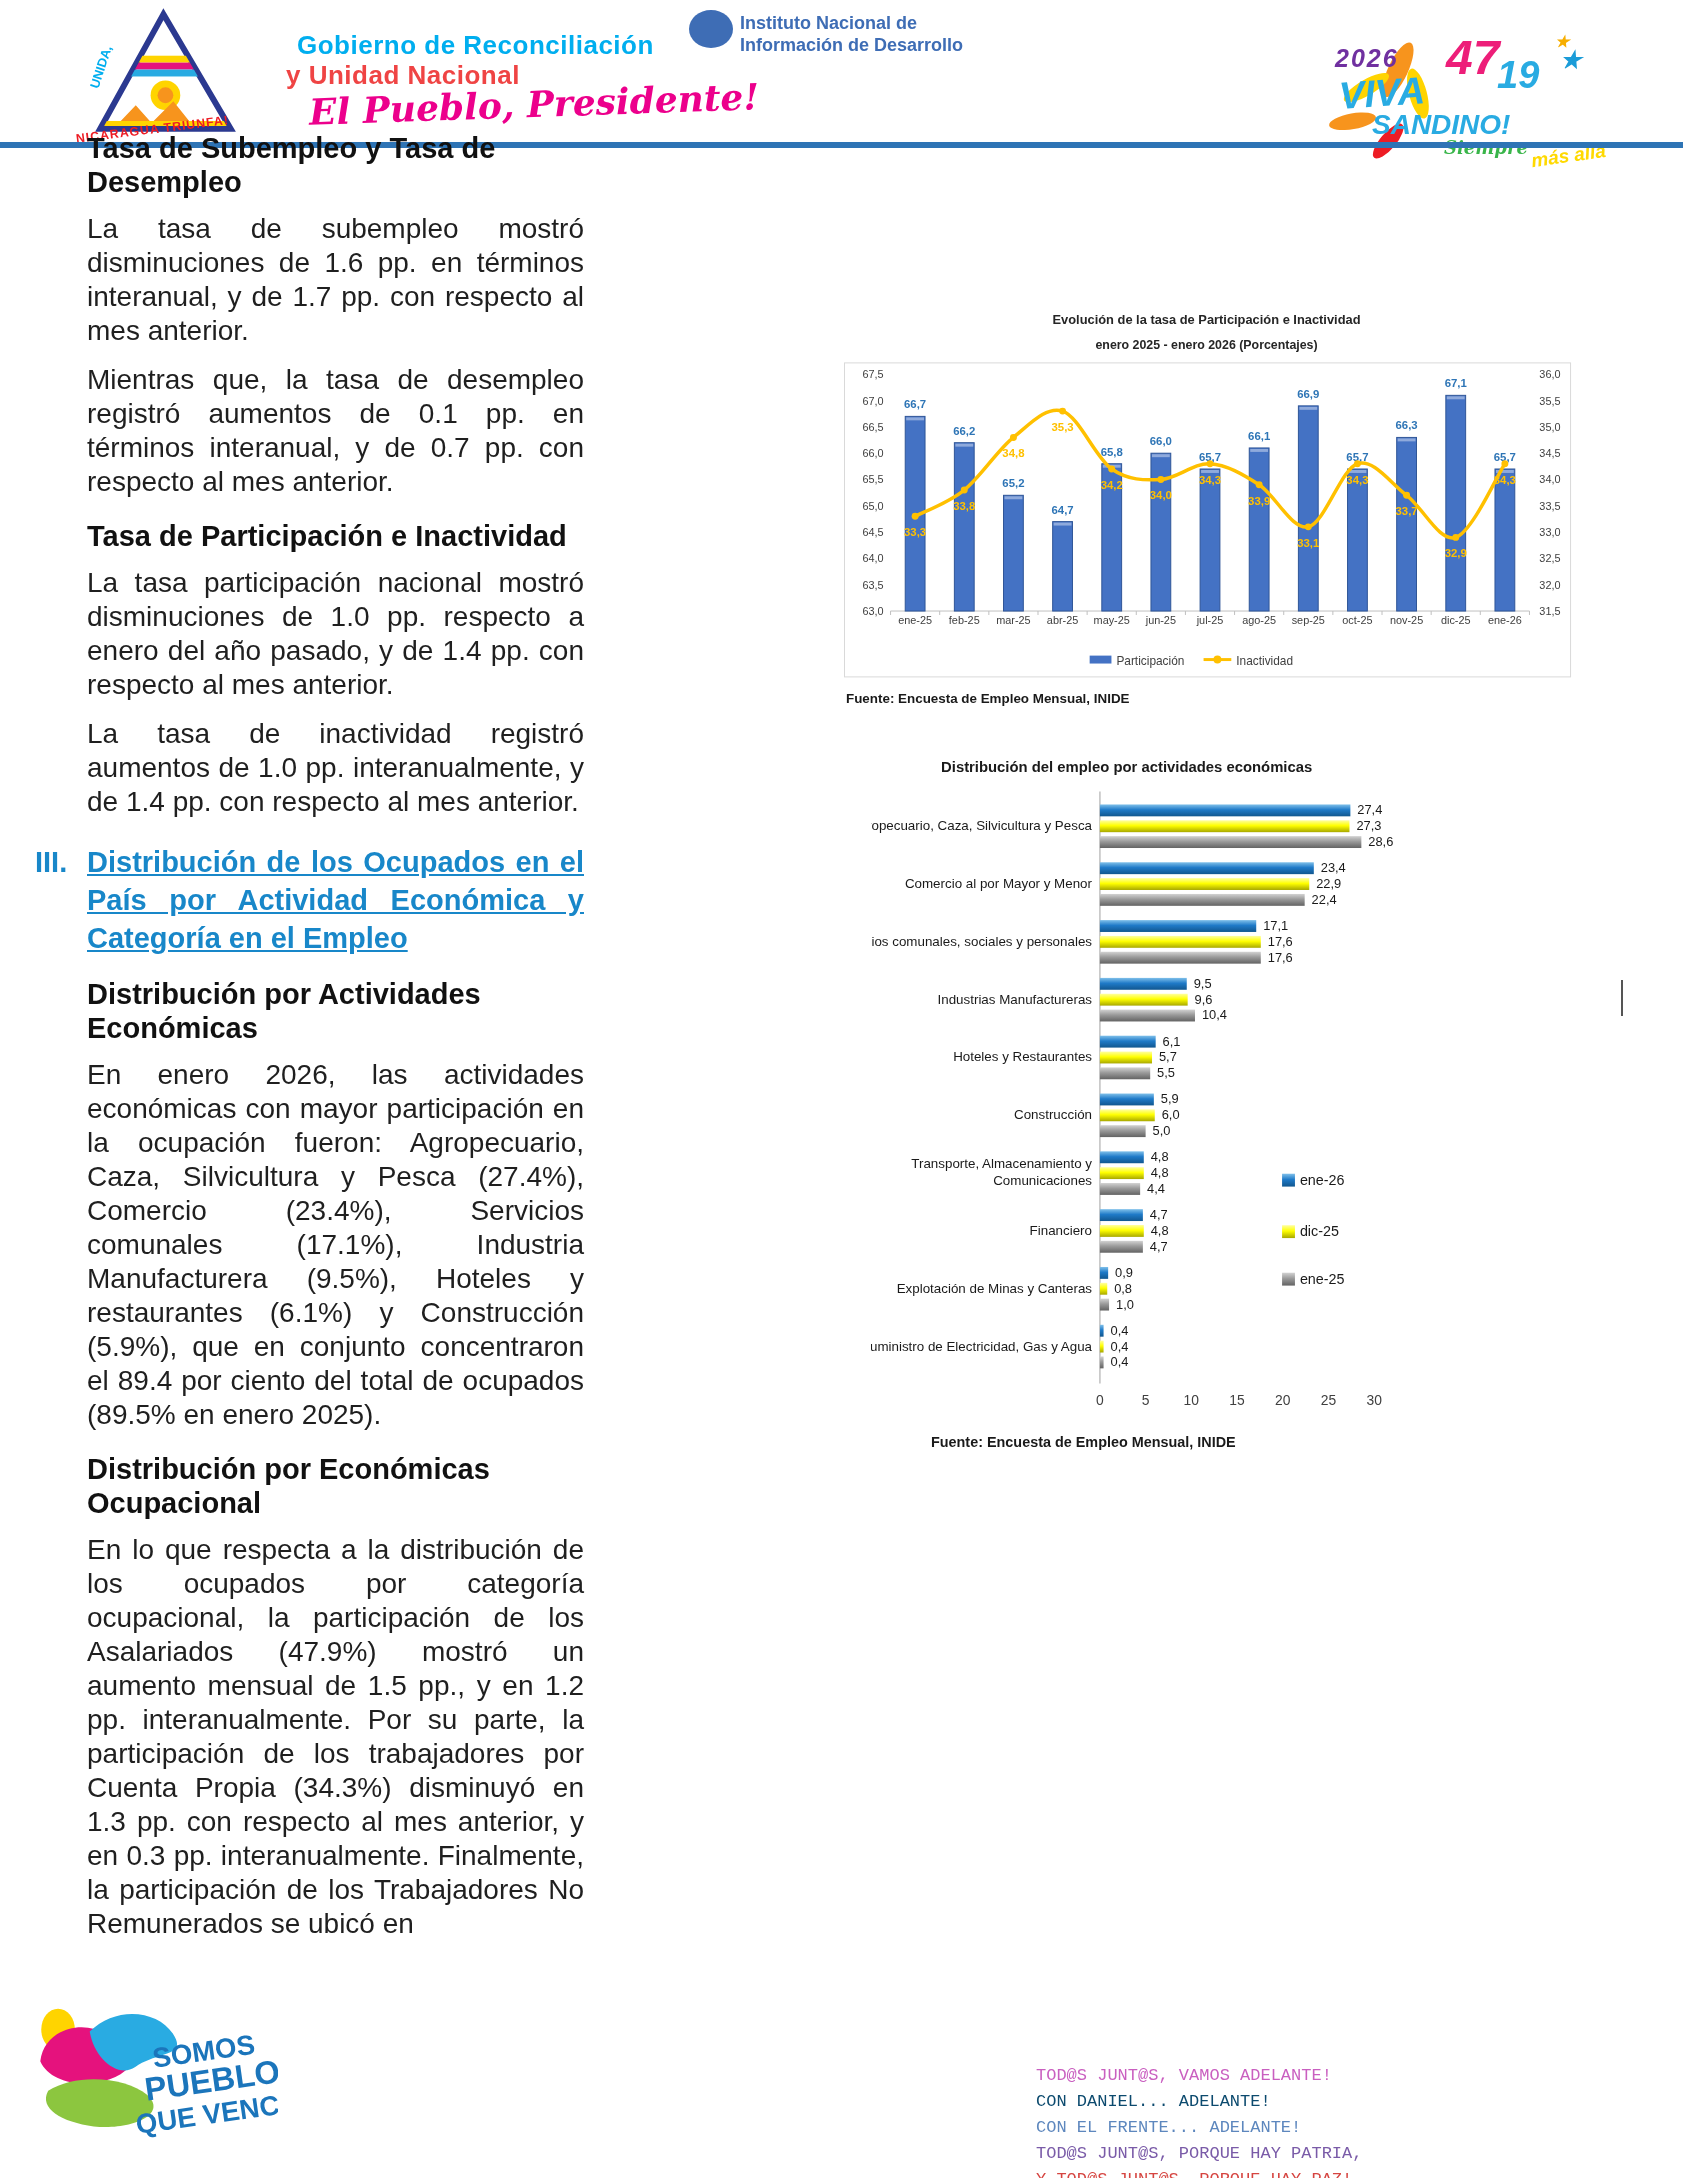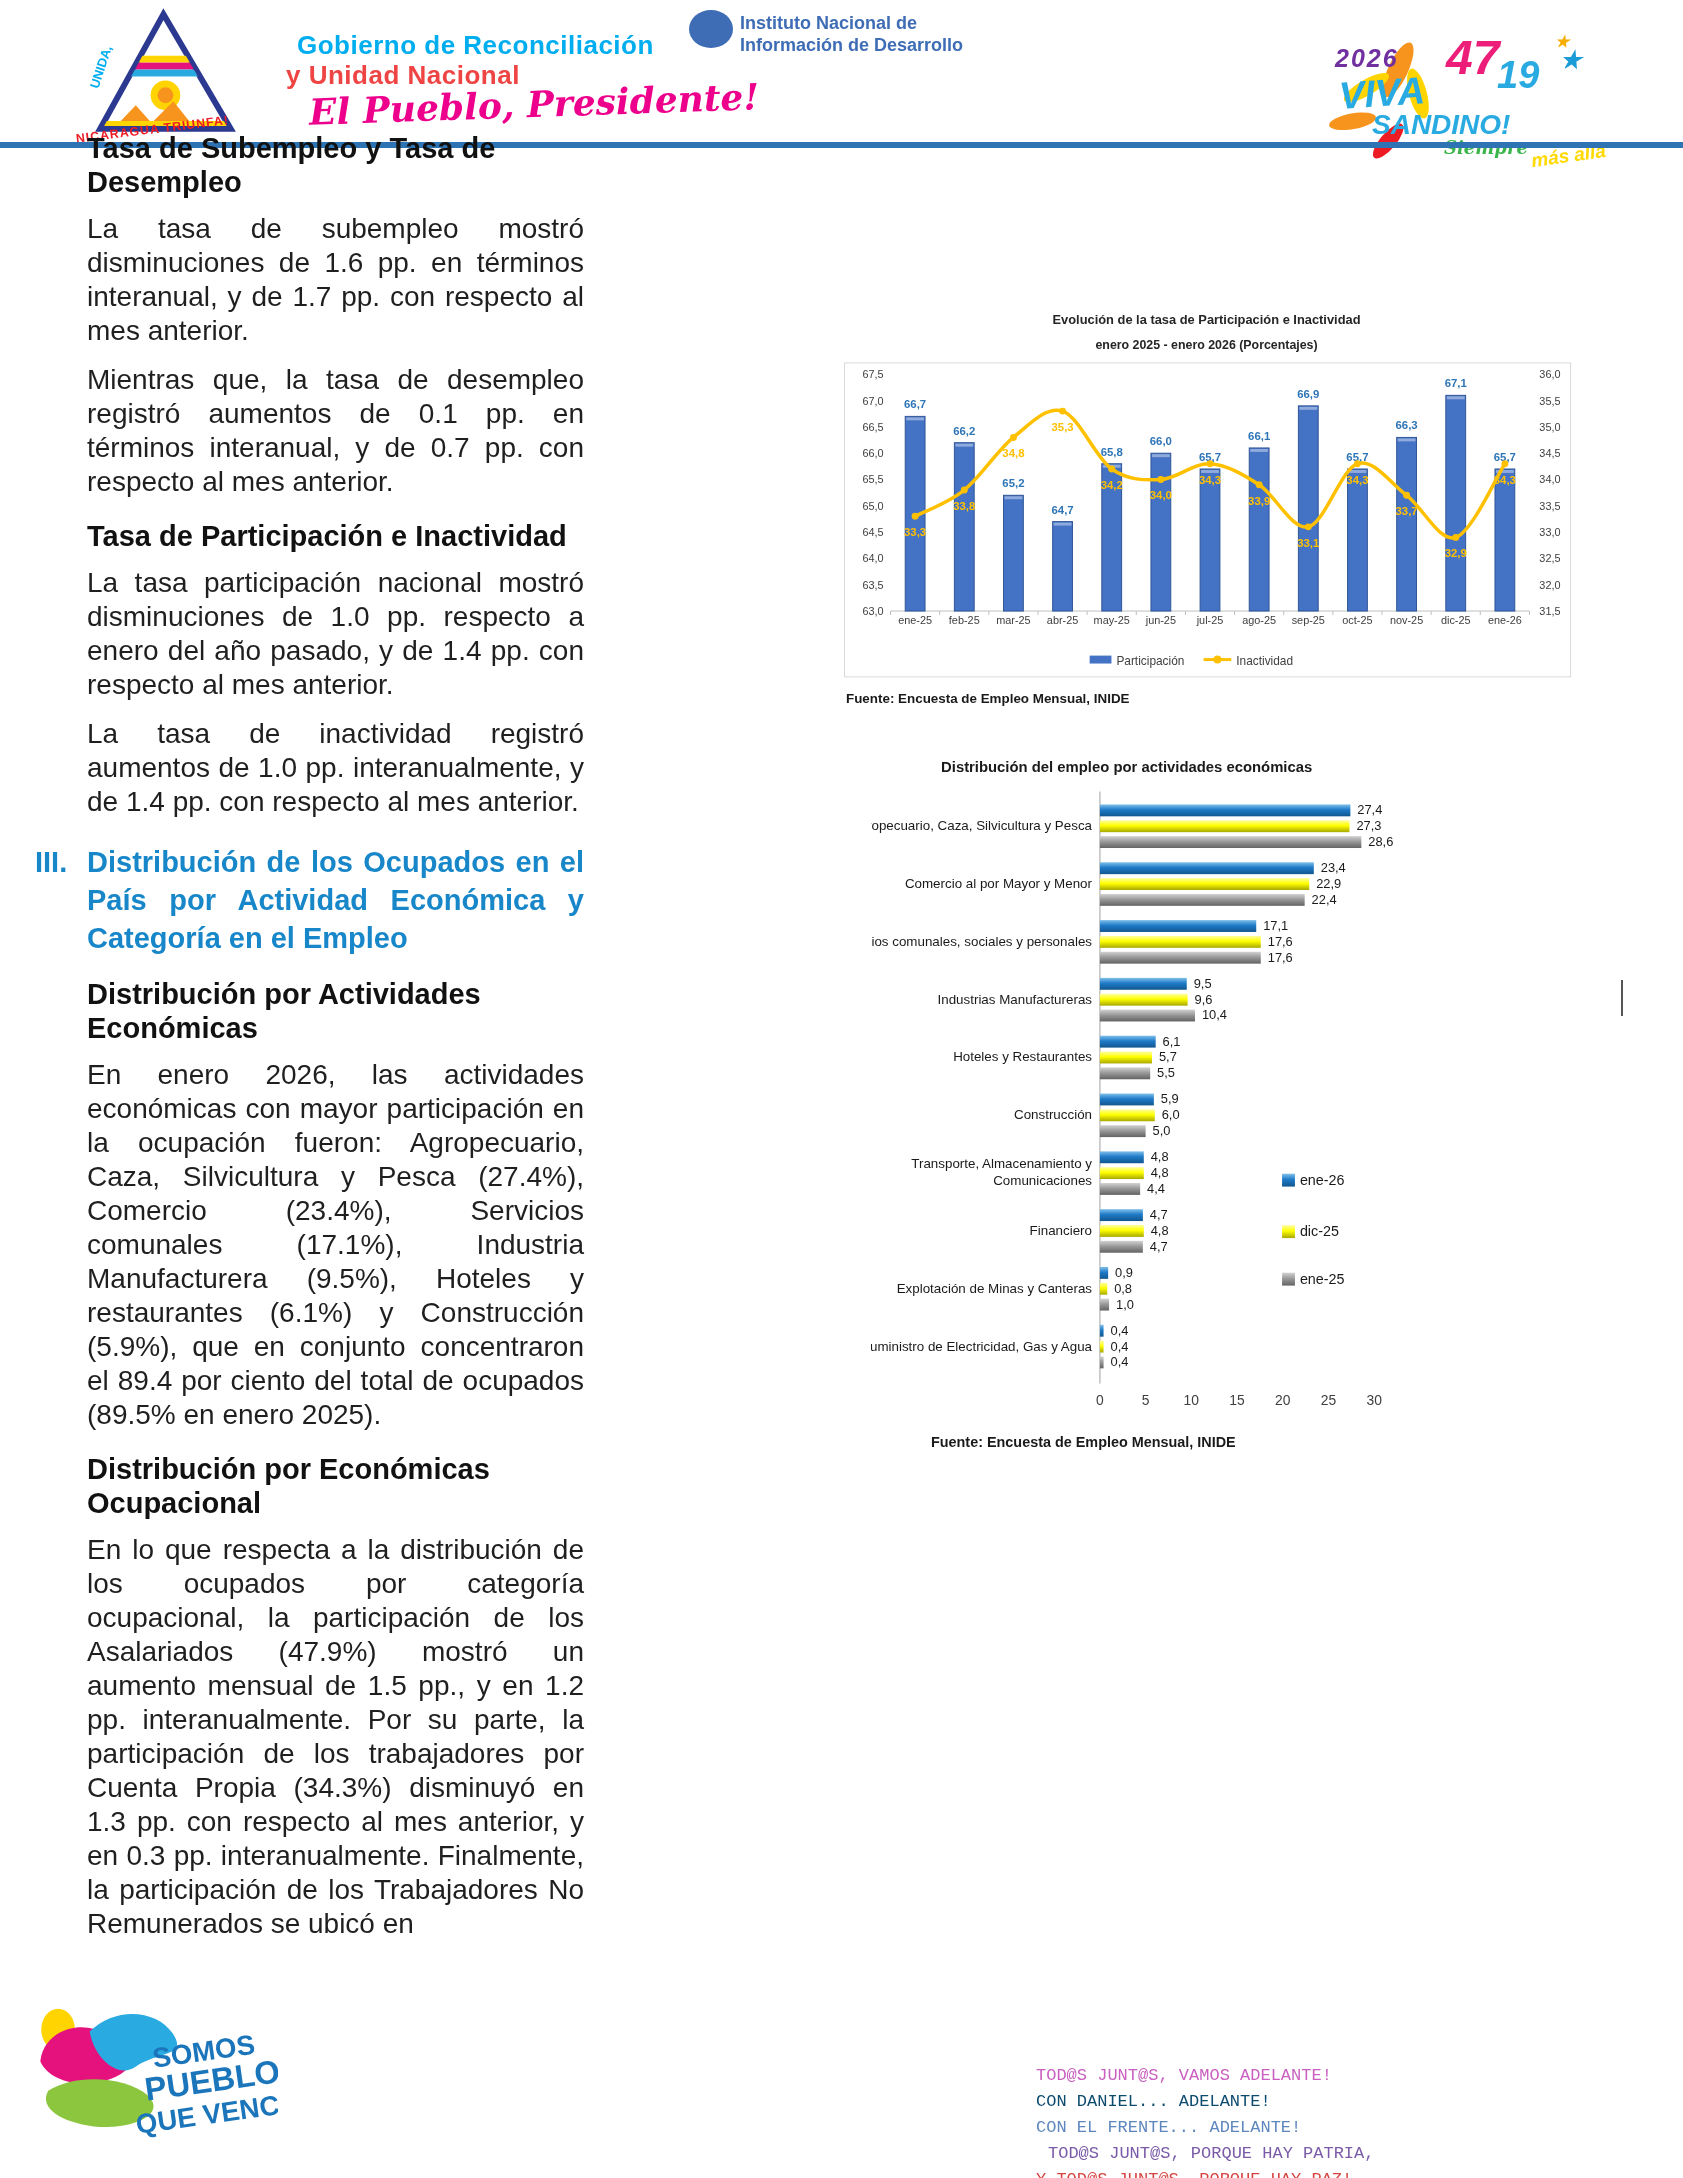--- a/index.html
+++ b/index.html
@@ -26,21 +26,21 @@
   .bsand{left:65px;top:79px;font-size:28px;color:#29ABE2;}
   .bsiempre{left:137px;top:107px;font-size:18px;color:#39B54A;font-family:"DejaVu Serif",serif;}
   .bmas{left:224px;top:115px;font-size:19px;color:#FFD900;transform:rotate(-8deg);}
   
   .leftcol{position:absolute;left:87px;top:131px;width:497px;}
   .leftcol p{font-size:28px;line-height:34px;text-align:justify;margin:0 0 15px 0;color:#1f1f1f;}
   .leftcol h3{font-size:29px;line-height:34px;font-weight:bold;margin:20px 0 13px 0;color:#111;}
   .leftcol h3.first{margin-top:0;}
   .sec{display:flex;margin:24px 0 12px -52px;}
   .sec .num{width:52px;font-size:29px;font-weight:bold;color:#1887C9;line-height:38px;}
-  .sec .tit{flex:1;font-size:29px;font-weight:bold;color:#1887C9;line-height:38px;text-align:justify;}
+  .sec .tit{flex:1;font-size:29px;font-weight:bold;color:#1887C9;line-height:38px;text-align:justify;text-decoration:underline;}
   .rightintro{position:absolute;left:861px;top:133px;width:748px;}
   .rightintro .j{font-size:28px;line-height:36px;text-align:justify;text-align-last:justify;margin:0;color:#1f1f1f;}
   .rightintro .l{font-size:28px;line-height:36px;margin:0;color:#1f1f1f;}
   
   #chart1{position:absolute;left:844px;top:297px;}
   #chart2{position:absolute;left:871px;top:750px;}
   .fuente1{position:absolute;left:846px;top:691px;font-size:13.4px;font-weight:bold;color:#1a1a1a;}
   .fuente2{position:absolute;left:931px;top:1434px;font-size:14.4px;font-weight:bold;color:#1a1a1a;}
   .caret{position:absolute;left:1621px;top:980px;width:2px;height:36px;background:#555;}
   
@@ -370,18 +370,18 @@
       <text x="116" y="108" font-size="33">PUEBLO</text>
       <text x="102" y="140" font-size="28">QUE VENCE!</text>
     </g>
   </svg>
 
 
   <div class="fright">
     <div style="color: rgb(201, 95, 192);">TOD@S JUNT@S, VAMOS ADELANTE!</div>
     <div style="color: #0c4a6e;">CON DANIEL... ADELANTE!</div>
     <div style="color: rgb(93, 135, 190);">CON EL FRENTE... ADELANTE!</div>
-    <div style="color: rgb(122, 91, 168); margin-left: 12px;">TOD@S JUNT@S, PORQUE HAY PATRIA,</div>
+    <div style="color: rgb(122, 91, 168);">TOD@S JUNT@S, PORQUE HAY PATRIA,</div>
     <div style="color: rgb(214, 69, 65);">Y TOD@S JUNT@S, PORQUE HAY PAZ!</div>
   </div>
 
 </div>
 
 
 </body></html>

